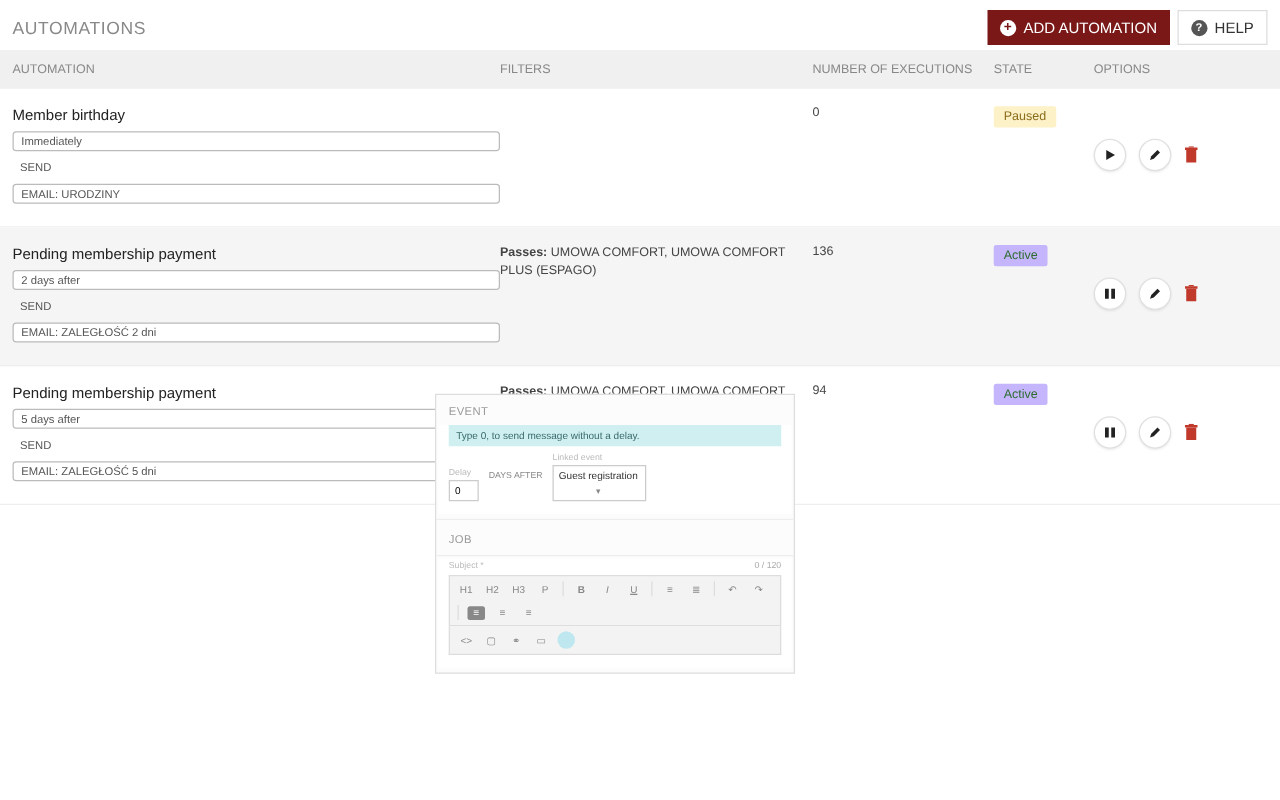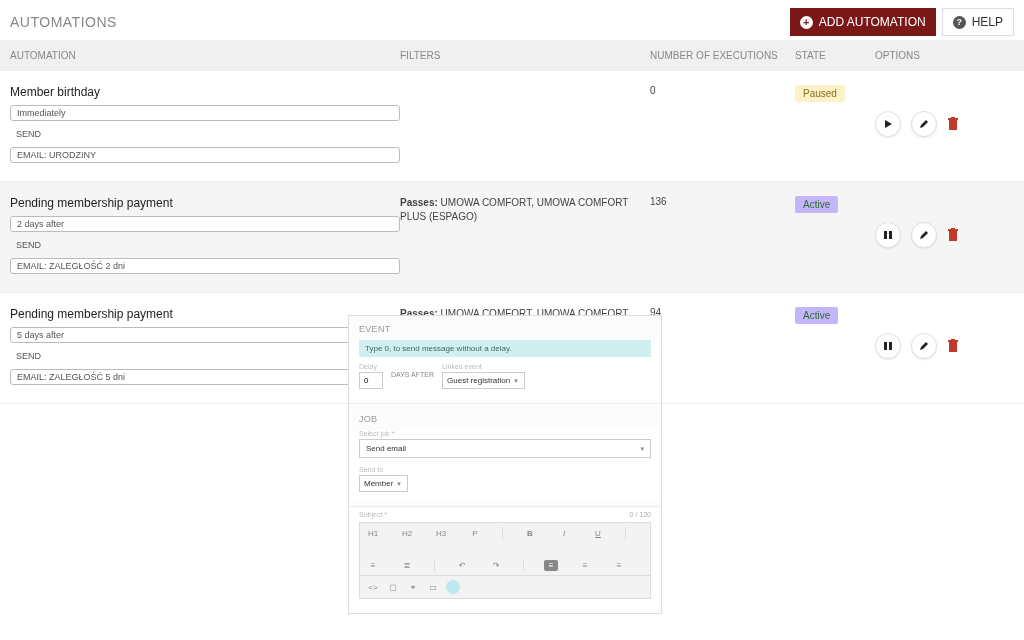--- a/index.html
+++ b/index.html
@@ -29,35 +29,35 @@
   .filters-text { font-size: 10px; color: #444; line-height: 1.4; }
   .filters-text b { font-weight: bold; }
   .exec-text { font-size: 10px; color: #444; }
   .state-badge { font-size: 10px; padding: 3px 8px; border-radius: 2px; display: inline-block; }
   .state-paused { background: #fdf1c8; color: #8a6d1a; }
   .state-active { background: #c4b5fd; color: #2e6b2e; }
   .opts { display: flex; gap: 10px; align-items: center; }
   .icon-btn { width: 26px; height: 26px; border-radius: 50%; background: #fff; border: 1px solid #e0e0e0; display: flex; align-items: center; justify-content: center; cursor: pointer; box-shadow: 0 1px 2px rgba(0,0,0,.08); }
   .icon-del { color: #c0392b; cursor: pointer; }
 
-  .panel { position: absolute; left: 348px; top: 315px; width: 314px; border: 1px solid #ddd; background: #fcfcfc; font-size: 8px; }
+  .panel { position: absolute; left: 348px; top: 315px; width: 288px; border: 1px solid #ddd; background: #fcfcfc; font-size: 8px; }
   .panel-section-title { color: #999; font-size: 9px; padding: 8px 10px 6px 10px; letter-spacing: .3px; }
   .panel-body { padding: 0 8px 10px 8px; background:#fff; margin:0 2px 4px 2px; }
   .hint { background: #cfeff0; color: #3a6a6c; padding: 4px 6px; font-size: 8px; margin: 0 0 6px 0; }
   .form-row { display: flex; gap: 8px; align-items: flex-end; }
   .mini-label { color: #bbb; font-size: 7px; display:block; margin-bottom: 2px; }
   .mini-input { border: 1px solid #ccc; padding: 3px 4px; font-size: 8px; background: #fff; }
   .mini-input.num { width: 24px; }
-  .mini-select { border: 1px solid #ccc; padding: 3px 6px 3px 4px; font-size: 8px; background: #fff; display: inline-flex; align-items: center; gap: 4px; }
+  .mini-select { border: 1px solid #ccc; padding: 3px 6px 3px 4px; font-size: 8px; background: #fff; display: inline-flex; align-items: center; gap: 4px; flex-direction: column; }
   .chev { font-size: 7px; color: #888; }
   .days-after { font-size: 7px; color: #888; align-self: center; padding-bottom: 3px; }
   .divider { height: 1px; background: #eee; margin: 2px 0; }
   .full-select { border: 1px solid #ccc; padding: 4px 6px; font-size: 8px; background: #fff; display:flex; justify-content:space-between; align-items:center; }
 
-  .msg-toolbar { border: 1px solid #ddd; background: #f3f3f3; display:flex; gap:20px; padding:4px 6px; align-items:center; flex-wrap:wrap; }
+  .msg-toolbar { border: 1px solid #ddd; background: #f3f3f3; display:flex; gap:7px; padding:4px 6px; align-items:center; flex-wrap:wrap; }
   .tb-item { color:#888; font-size:8px; cursor:pointer; min-width:14px; text-align:center; }
   .tb-sep { width:1px; height:12px; background:#ddd; }
   .msg-toolbar2 { border: 1px solid #ddd; border-top:none; background: #f3f3f3; display:flex; gap:6px; padding:4px 6px; align-items:center; }
   .circ { width:14px; height:14px; border-radius:50%; background:#bfe7f0; display:inline-block; }
   .subj-row { display:flex; justify-content:space-between; align-items:flex-end; padding: 2px 0 4px 0;}
   .subj-count { font-size:7px; color:#aaa; }
 
   svg { display:block; }
 </style>
 </head>
@@ -213,33 +213,20 @@
         <span class="mini-select">
           <span>Guest registration</span>
           <span class="chev">▾</span>
         </span>
       </div>
     </div>
   </div>
 
   <div class="divider"></div>
   <div class="panel-section-title">JOB</div>
-  <div class="panel-body">
-    <span class="mini-label">Select job *</span>
-    <div class="full-select">
-      <span>Send email</span>
-      <span class="chev">▾</span>
-    </div>
-    <div style="height:8px"></div>
-    <span class="mini-label">Send to</span>
-    <span class="mini-select">
-      <span>Member</span>
-      <span class="chev">▾</span>
-    </span>
-  </div>
 
   <div class="divider"></div>
   <div class="panel-body">
     <div class="subj-row">
       <span class="mini-label" style="margin-bottom:0">Subject *</span>
       <span class="subj-count">0 / 120</span>
     </div>
     <div class="msg-toolbar">
       <span class="tb-item">H1</span>
       <span class="tb-item">H2</span>

